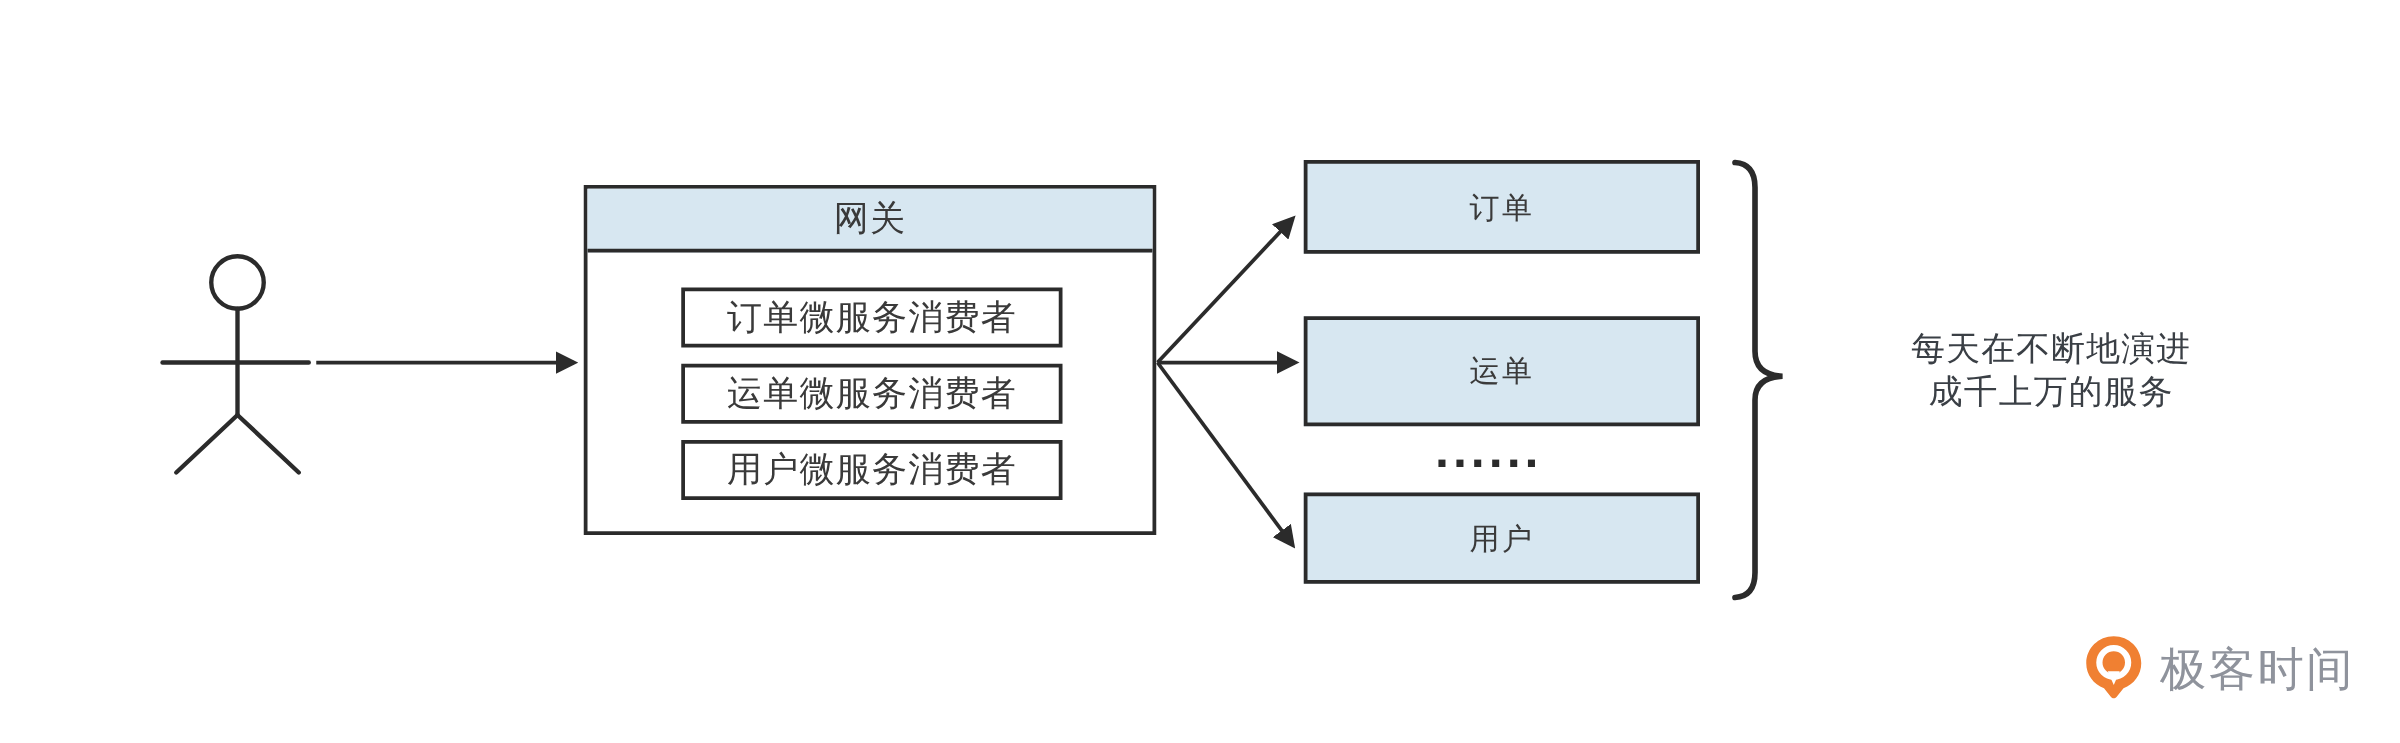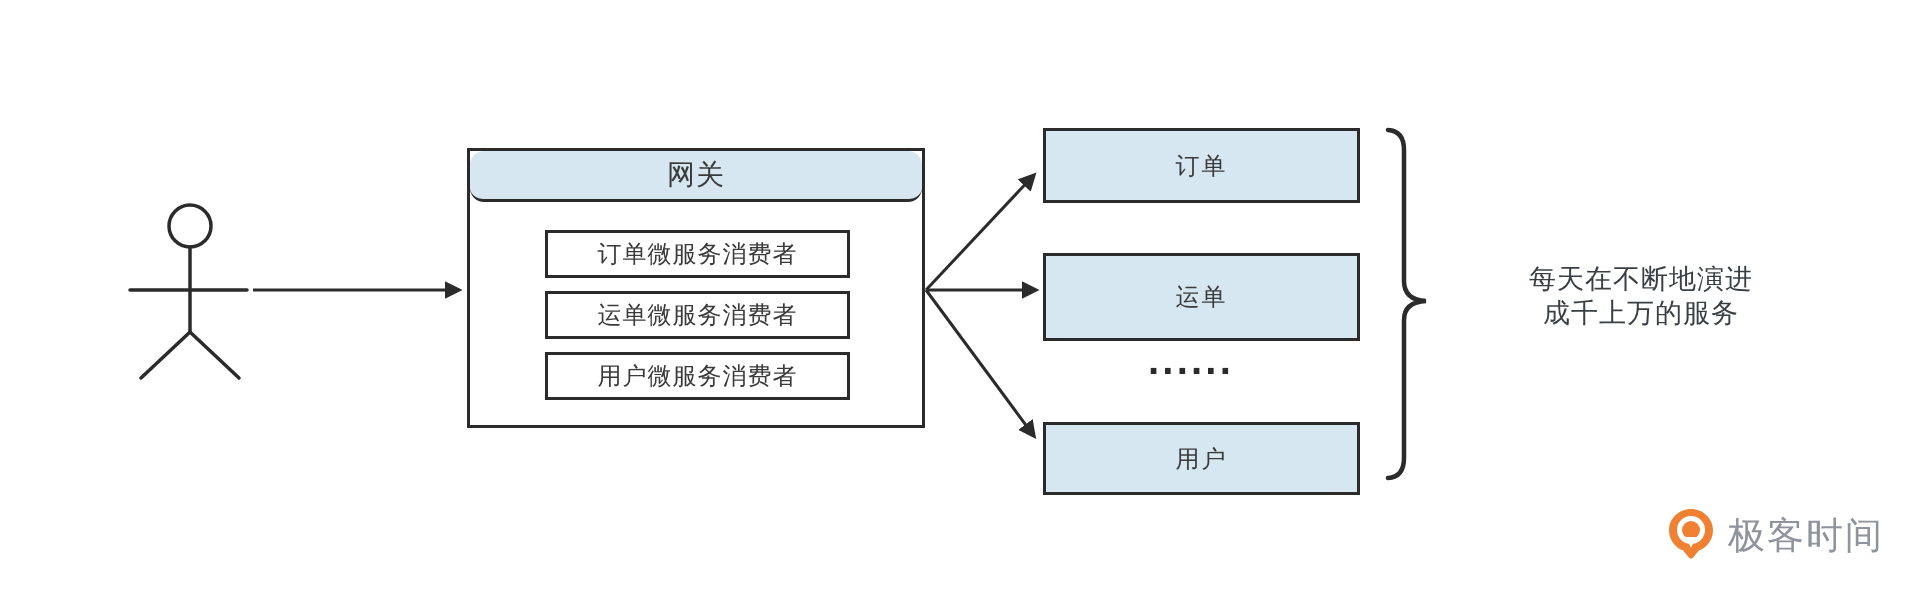--- a/index.html
+++ b/index.html
@@ -12,40 +12,40 @@
 
   
   .gateway {
     position: absolute; left: 467px; top: 148px; width: 458px; height: 280px;
     border: 3px solid #2b2b2b; background: #ffffff;
   }
   .gw-header {
     position: absolute; left: 0; top: 0; width: 100%; height: 51px;
     background: #d7e7f1; border-bottom: 3px solid #2b2b2b;
     display: flex; align-items: center; justify-content: center;
-    font-size: 28px; color: #3a3a3a; letter-spacing: 1px; border-radius: 14px;
+    font-size: 28px; color: #3a3a3a; letter-spacing: 1px;
   }
   .consumer {
     position: absolute; left: 75px; width: 305px; height: 48px;
     border: 3px solid #2b2b2b; background: #ffffff;
     display: flex; align-items: center; justify-content: center;
-    font-size: 24px; color: #3a3a3a; letter-spacing: 1px;
+    font-size: 28px; color: #3a3a3a; letter-spacing: 1px;
   }
   .c1 { top: 79px; } .c2 { top: 140px; } .c3 { top: 201px; }
 
   
   .service {
     position: absolute; left: 1043px; width: 317px;
     border: 3px solid #2b2b2b; background: #d7e7f1;
     display: flex; align-items: center; justify-content: center;
     font-size: 24px; color: #3a3a3a; letter-spacing: 2px;
   }
   .s1 { top: 128px; height: 75px; }
   .s2 { top: 253px; height: 88px; }
-  .s3 { top: 422px; height: 73px; }
+  .s3 { top: 394px; height: 73px; }
 
   .ellipsis {
     position: absolute; left: 1091px; top: 349px; width: 200px; height: 44px;
     text-align: center; font-size: 40px; font-weight: bold; line-height: 44px;
     letter-spacing: 1px; color: #2b2b2b;
   }
 
   .caption {
     position: absolute; left: 1441px; top: 262px; width: 400px;
     text-align: center; font-size: 27px; line-height: 34px; color: #3a3f45;

